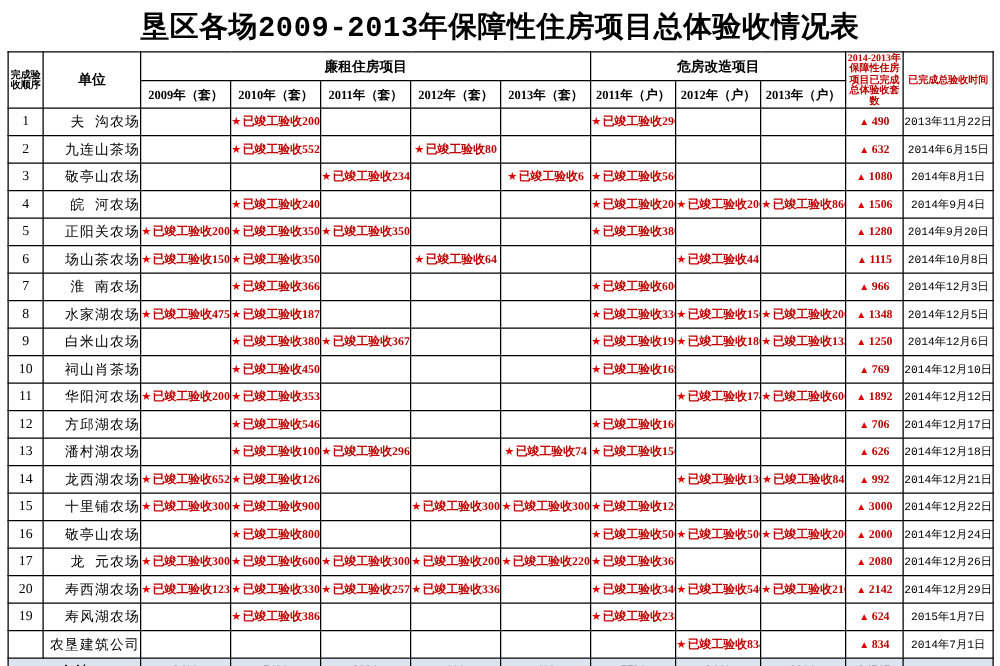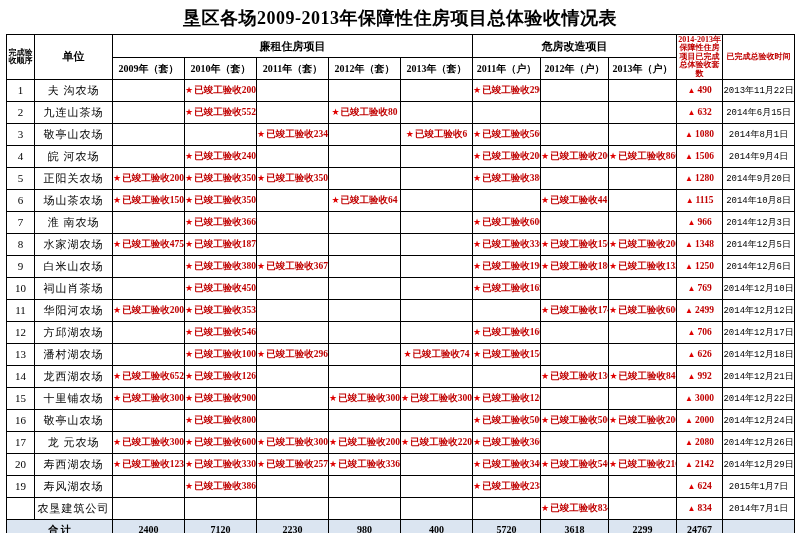--- a/index.html
+++ b/index.html
@@ -11,23 +11,23 @@
   }
   .sheet{
     position:relative;
     width:800px;height:533px;
     background:#fff;
     box-sizing:border-box;
     padding:4px 6px 0 6px;
   }
   .title{
     text-align:center;
-    font-family:Liberation Serif, serif;
+    font-family:Liberation Mono, monospace;
     font-weight:bold;
-    font-size:18px;
+    font-size:23px;
     letter-spacing:0.5px;
     color:#000;
     padding:2px 0 4px 0;
   }
   table{
     border-collapse:collapse;
     width:788px;
     table-layout:fixed;
     font-size:9px;
     color:#000;
@@ -51,23 +51,24 @@
   .h-red{color:#c00000;}
   .col-idx{width:28px;}
   .col-unit{width:78px;}
   .col-y{width:72px;}
   .col-w{width:68px;}
   .col-total{width:46px;}
   .col-date{width:72px;}
   tbody tr{height:22px;}
   .idx{font-family:"Liberation Serif","DejaVu Serif",serif;font-size:11px;}
   .unit{
-    font-family:Liberation Serif, serif;
+    font-family:Liberation Mono, monospace;
     font-size:11px;
     letter-spacing:1px;
+    text-align:right;
   }
   .cell{
     font-family:"Liberation Serif","DejaVu Serif",serif;
     font-size:9.5px;
     color:#c00000;
     font-weight:bold;
     white-space:nowrap;
   }
   .star{color:#e00000;font-size:9px;margin-right:1px;}
   .tot{
@@ -279,21 +280,21 @@
           <td class="idx">11</td>
           <td class="unit">华阳河农场</td>
           <td><span class="star">★</span><span class="cell">已竣工验收200</span></td>
           <td><span class="star">★</span><span class="cell">已竣工验收353</span></td>
           <td class="empty"></td>
           <td class="empty"></td>
           <td class="empty"></td>
           <td class="empty"></td>
           <td><span class="star">★</span><span class="cell">已竣工验收174</span></td>
           <td><span class="star">★</span><span class="cell">已竣工验收600</span></td>
-          <td><span class="tri">▲</span><span class="tot">2499</span></td>
+          <td><span class="tri">▲</span><span class="tot">1892</span></td>
           <td class="date">2014年12月12日</td>
         </tr>
         <tr>
           <td class="idx">12</td>
           <td class="unit">方邱湖农场</td>
           <td class="empty"></td>
           <td><span class="star">★</span><span class="cell">已竣工验收546</span></td>
           <td class="empty"></td>
           <td class="empty"></td>
           <td class="empty"></td>

